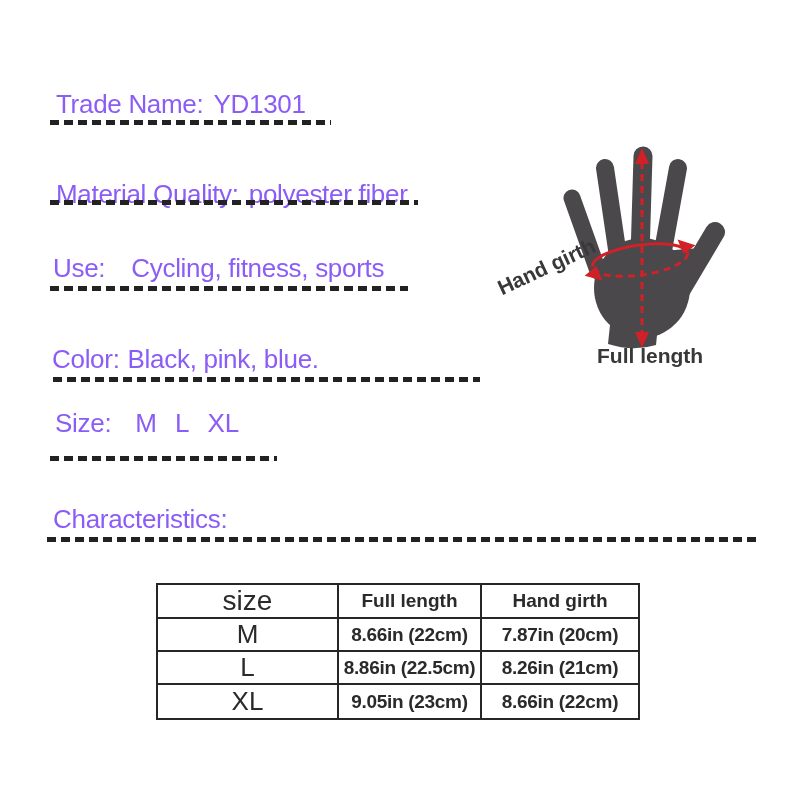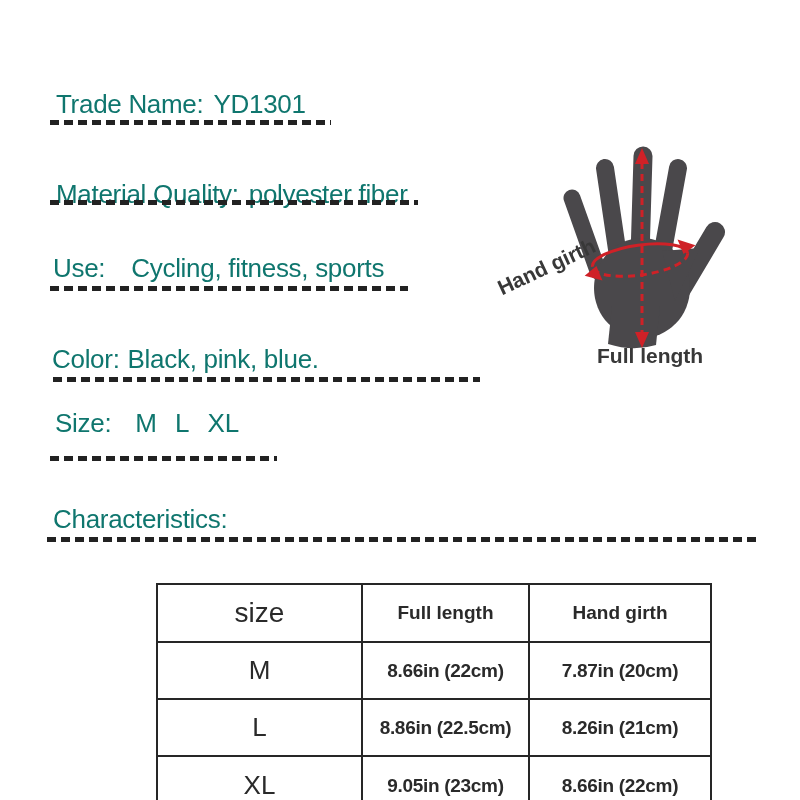--- a/index.html
+++ b/index.html
@@ -5,21 +5,21 @@
   html,body{margin:0;padding:0;}
   body{
     width:800px;height:800px;position:relative;background:#ffffff;
     font-family:"Liberation Sans","DejaVu Sans",sans-serif;
     color:#2d2d2d;overflow:hidden;
   }
   .abs{position:absolute;}
   
   .spec-line{
     position:absolute;display:flex;align-items:baseline;
-    font-size:26px;line-height:1.1;color:#0f766e;white-space:nowrap;
+    font-size:26px;line-height:1.1;color:#8b5cf6;white-space:nowrap;
   }
   .spec-line .lbl{letter-spacing:-0.3px;}
   .spec-line .val{letter-spacing:-0.3px;}
   .dash-line{
     position:absolute;height:5px;
     background:repeating-linear-gradient(90deg,#222 0,#222 9px,transparent 9px,transparent 14px);
   }
   .gap10{gap:10px;} .gap12{gap:8px;} .gap26{gap:26px;}
   .size-opts{display:flex;gap:18px;margin-left:24px;}
   .tight{letter-spacing:-0.6px;}
@@ -28,21 +28,21 @@
     position:absolute;font-size:21px;font-weight:600;color:#383838;white-space:nowrap;
   }
   .rotated{transform:rotate(-25deg);transform-origin:center center;}
   
   table.size-table{
     position:absolute;left:156px;top:583px;width:476px;
     border-collapse:collapse;table-layout:fixed;background:#fff;
   }
   table.size-table td,table.size-table th{
     border:2px solid #262626;text-align:center;vertical-align:middle;
-    padding:12px;color:#2a2a2a;overflow:hidden;white-space:nowrap;
+    padding:0;color:#2a2a2a;overflow:hidden;white-space:nowrap;
   }
   th.col-size{width:179px;font-size:28px;font-weight:400;height:30px;}
   th.col-meas{width:141px;font-size:19px;font-weight:700;}
   th.col-meas2{width:156px;font-size:19px;font-weight:700;}
   td.cell-size{font-size:26px;font-weight:400;height:30px;}
   td.cell-meas{font-size:19px;font-weight:600;letter-spacing:-0.3px;}
   tr.row-l td{height:31px;} tr.row-xl td{height:33px;}
 </style>
 </head>
 <body>

